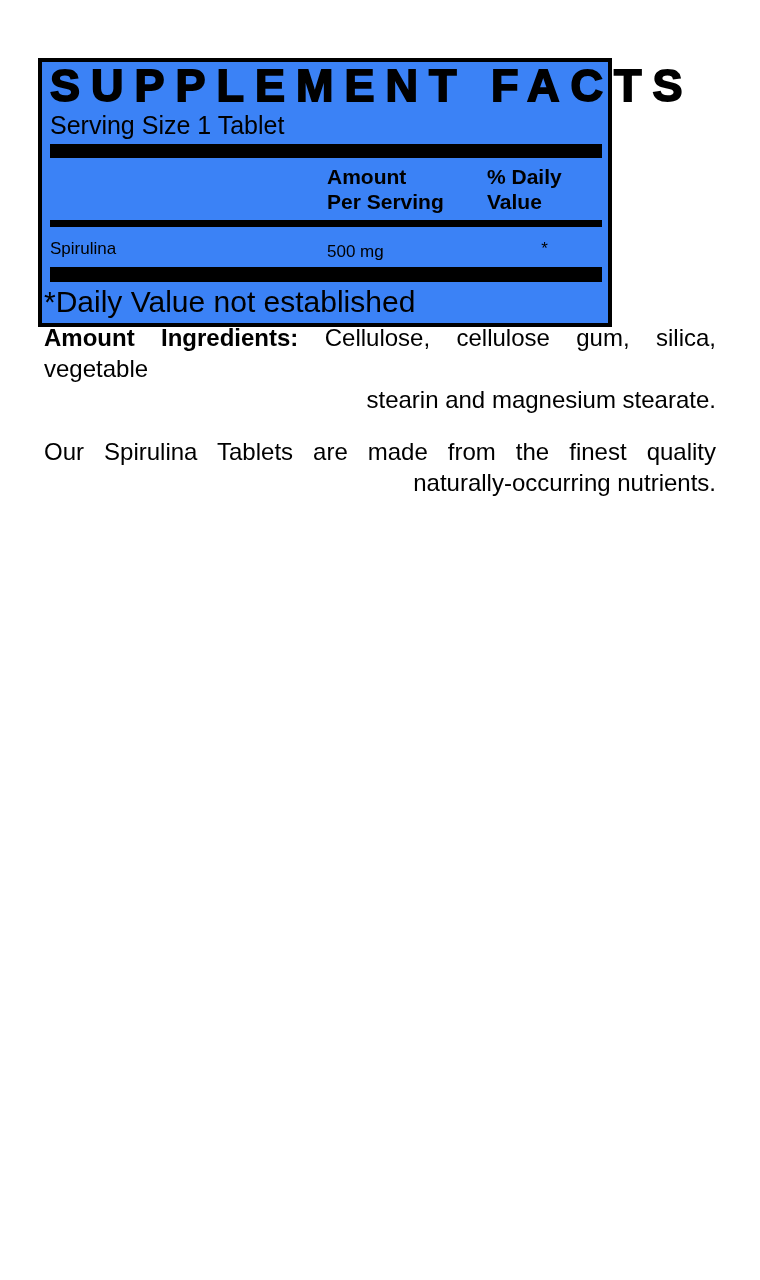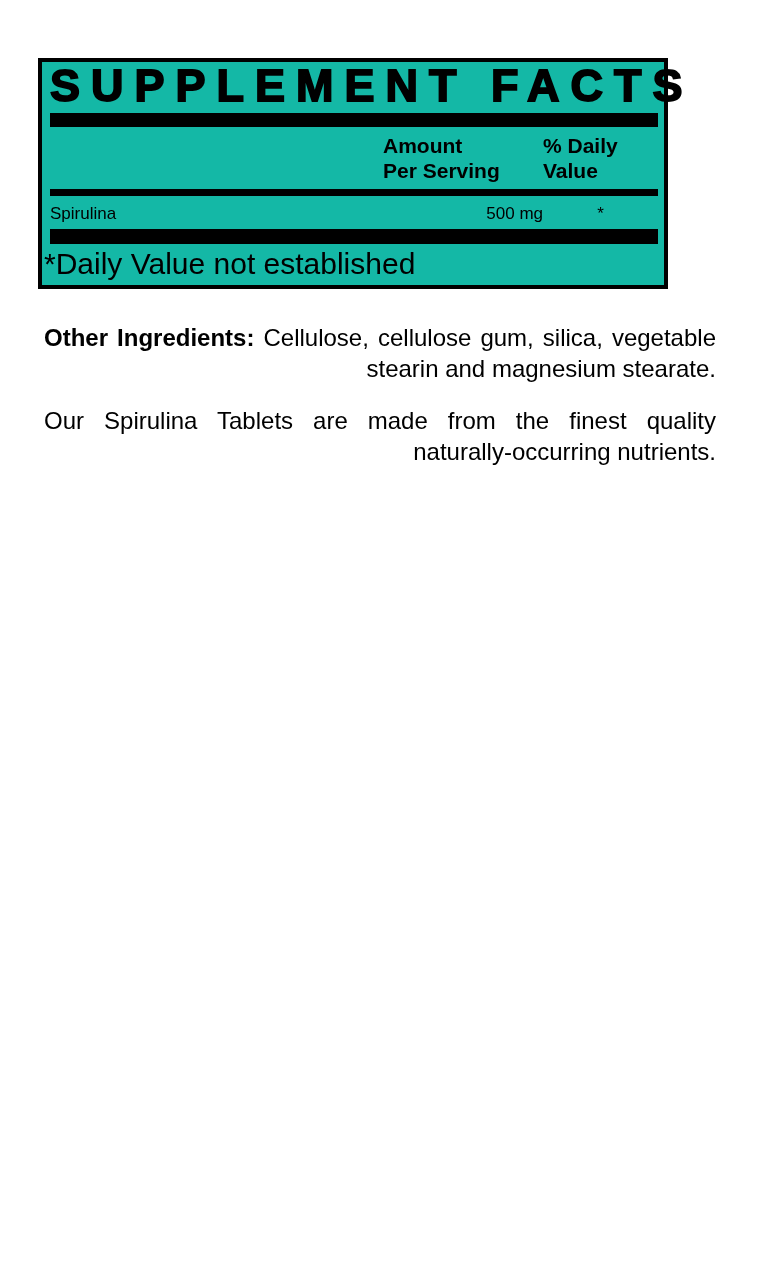--- a/index.html
+++ b/index.html
@@ -11,24 +11,24 @@
     color: #000000;
     font-family: "Liberation Sans", sans-serif;
     overflow: hidden;
   }
 
   
   .facts-box {
     position: absolute;
     left: 38px;
     top: 58px;
-    width: 630px;
+    width: 574px;
     box-sizing: border-box;
     border: 4px solid #000000;
-    background: #14b8a6;
+    background: #3b82f6;
     padding: 0 6px 6px 8px;
   }
   .panel-title {
     font-weight: bold;
     font-size: 45px;
     line-height: 46px;
     letter-spacing: 11px;
     white-space: nowrap;
     -webkit-text-stroke: 1.8px #000000;
     margin-top: 1px;
@@ -60,21 +60,21 @@
   }
   .row-grid {
     display: grid;
     grid-template-columns: 1fr 160px 115px;
     font-size: 17px;
     line-height: 27px;
     padding: 4px 0 2px 0;
     align-items: center;
   }
   .row-name { text-align: left; }
-  .row-amt  { text-align: right; }
+  .row-amt  { text-align: left; margin-top: 7px; }
   .row-dv   { text-align: center; }
   .bar-bottom {
     background: #000000;
     height: 15px;
   }
   .footnote {
     font-size: 30px;
     line-height: 30px;
     margin: 5px 0 0 -6px;
   }
@@ -97,20 +97,21 @@
   .desc { margin-top: 21px; }
 </style>
 </head>
 <body>
 
 <div class="page">
 
   <div class="facts-box">
     <div class="panel-title">SUPPLEMENT FACTS</div>
 
+    <div class="serving">Serving Size 1 Tablet</div>
 
     <div class="bar-thick"></div>
 
     <div class="hdr-grid">
       <div></div>
       <div class="hdr">
         <div>Amount</div>
         <div>Per Serving</div>
       </div>
       <div class="hdr">
@@ -128,21 +129,21 @@
     </div>
 
     <div class="bar-bottom"></div>
 
     <div class="footnote">*Daily Value not established</div>
   </div>
 
   <div class="below">
 
     <div class="oi">
-      <div class="para-line just"><span class="bold-lead">Other Ingredients:</span> <span>Cellulose, cellulose gum, silica, vegetable</span></div>
+      <div class="para-line just"><span class="bold-lead">Amount Ingredients:</span> <span>Cellulose, cellulose gum, silica, vegetable</span></div>
       <div class="para-line">stearin and magnesium stearate.</div>
     </div>
 
     <div class="desc">
       <div class="para-line just">Our Spirulina Tablets are made from the finest quality</div>
       <div class="para-line">naturally-occurring nutrients.</div>
     </div>
 
   </div>
 

